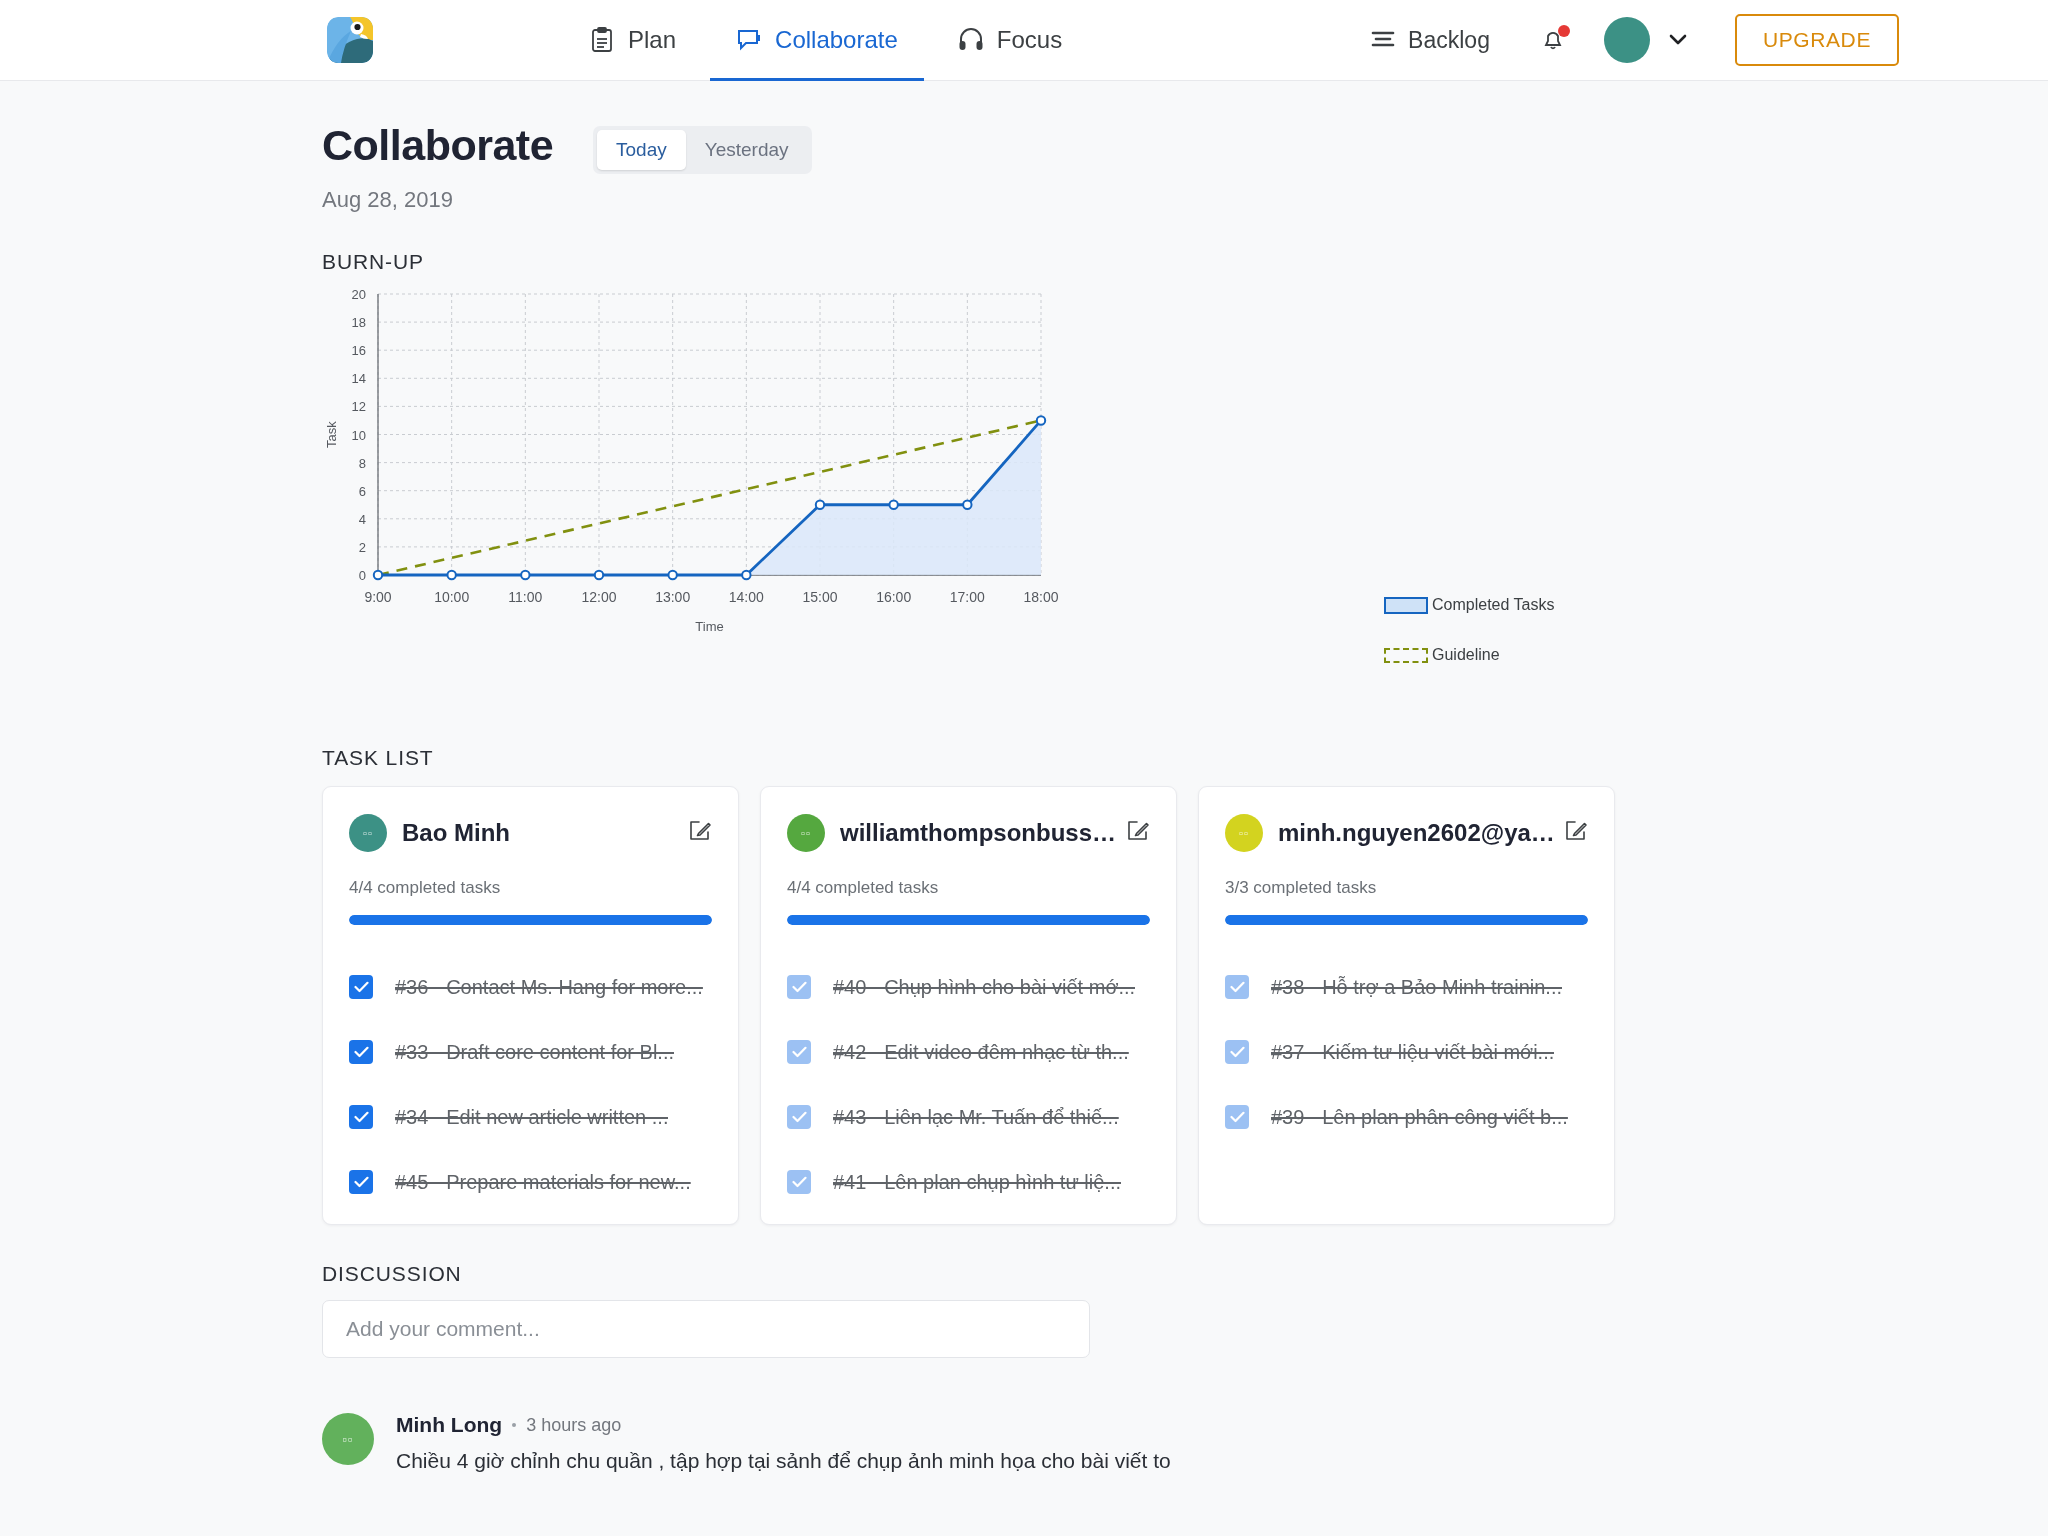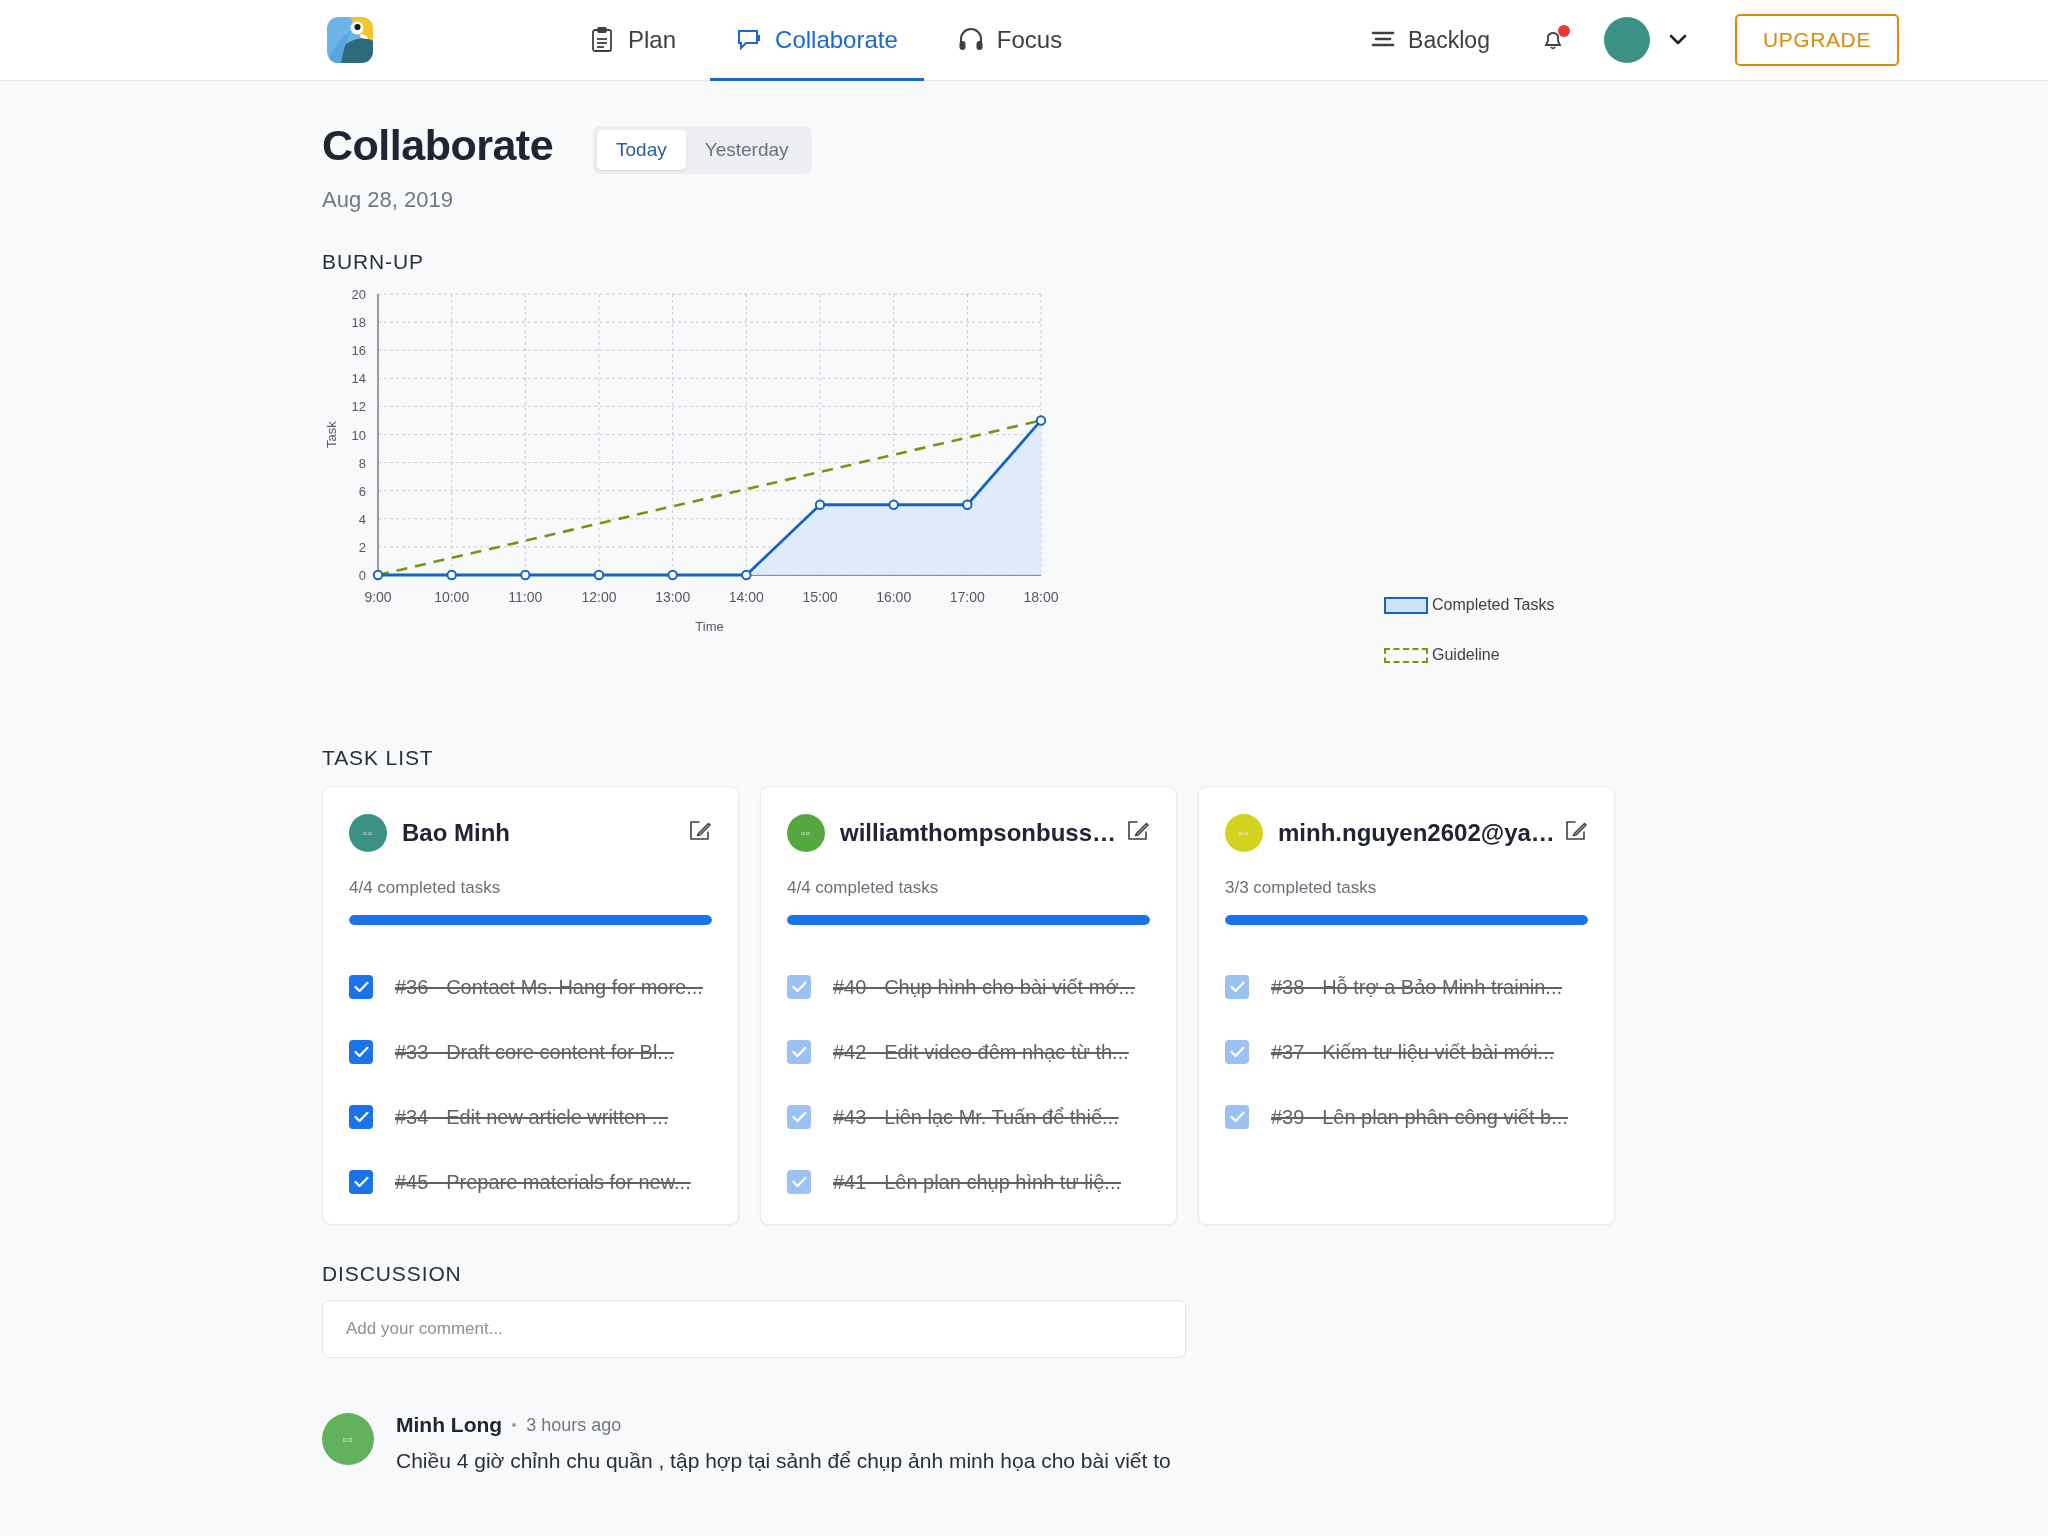--- a/index.html
+++ b/index.html
@@ -147,23 +147,23 @@
   .task-text {
     margin-left: 22px; font-size: 20px; color: #5f6368;
     text-decoration: line-through; text-decoration-color: #5f6368;
     white-space: nowrap; overflow: hidden; text-overflow: ellipsis;
     max-width: 310px;
   }
 
   
   .comment-input {
     margin-top: 14px;
-    width: 864px; height: 58px;
+    width: 768px; height: 58px;
     background: #ffffff; border: 1px solid #e3e5e9; border-radius: 7px;
-    padding: 0 23px; font-size: 17px; color: #7c8088;
+    padding: 0 23px; font-size: 21px; color: #7c8088;
     font-family: "Liberation Sans", sans-serif;
   }
   .comment-input::placeholder { color: #8a8f96; }
 
   .comment { display: flex; margin-top: 55px; }
   .avatar-md {
     width: 52px; height: 52px; border-radius: 50%;
     background: #62b15c; flex: 0 0 auto;
     display: flex; align-items: center; justify-content: center;
     color: rgba(255,255,255,.8); font-size: 13px; letter-spacing: 1px;

